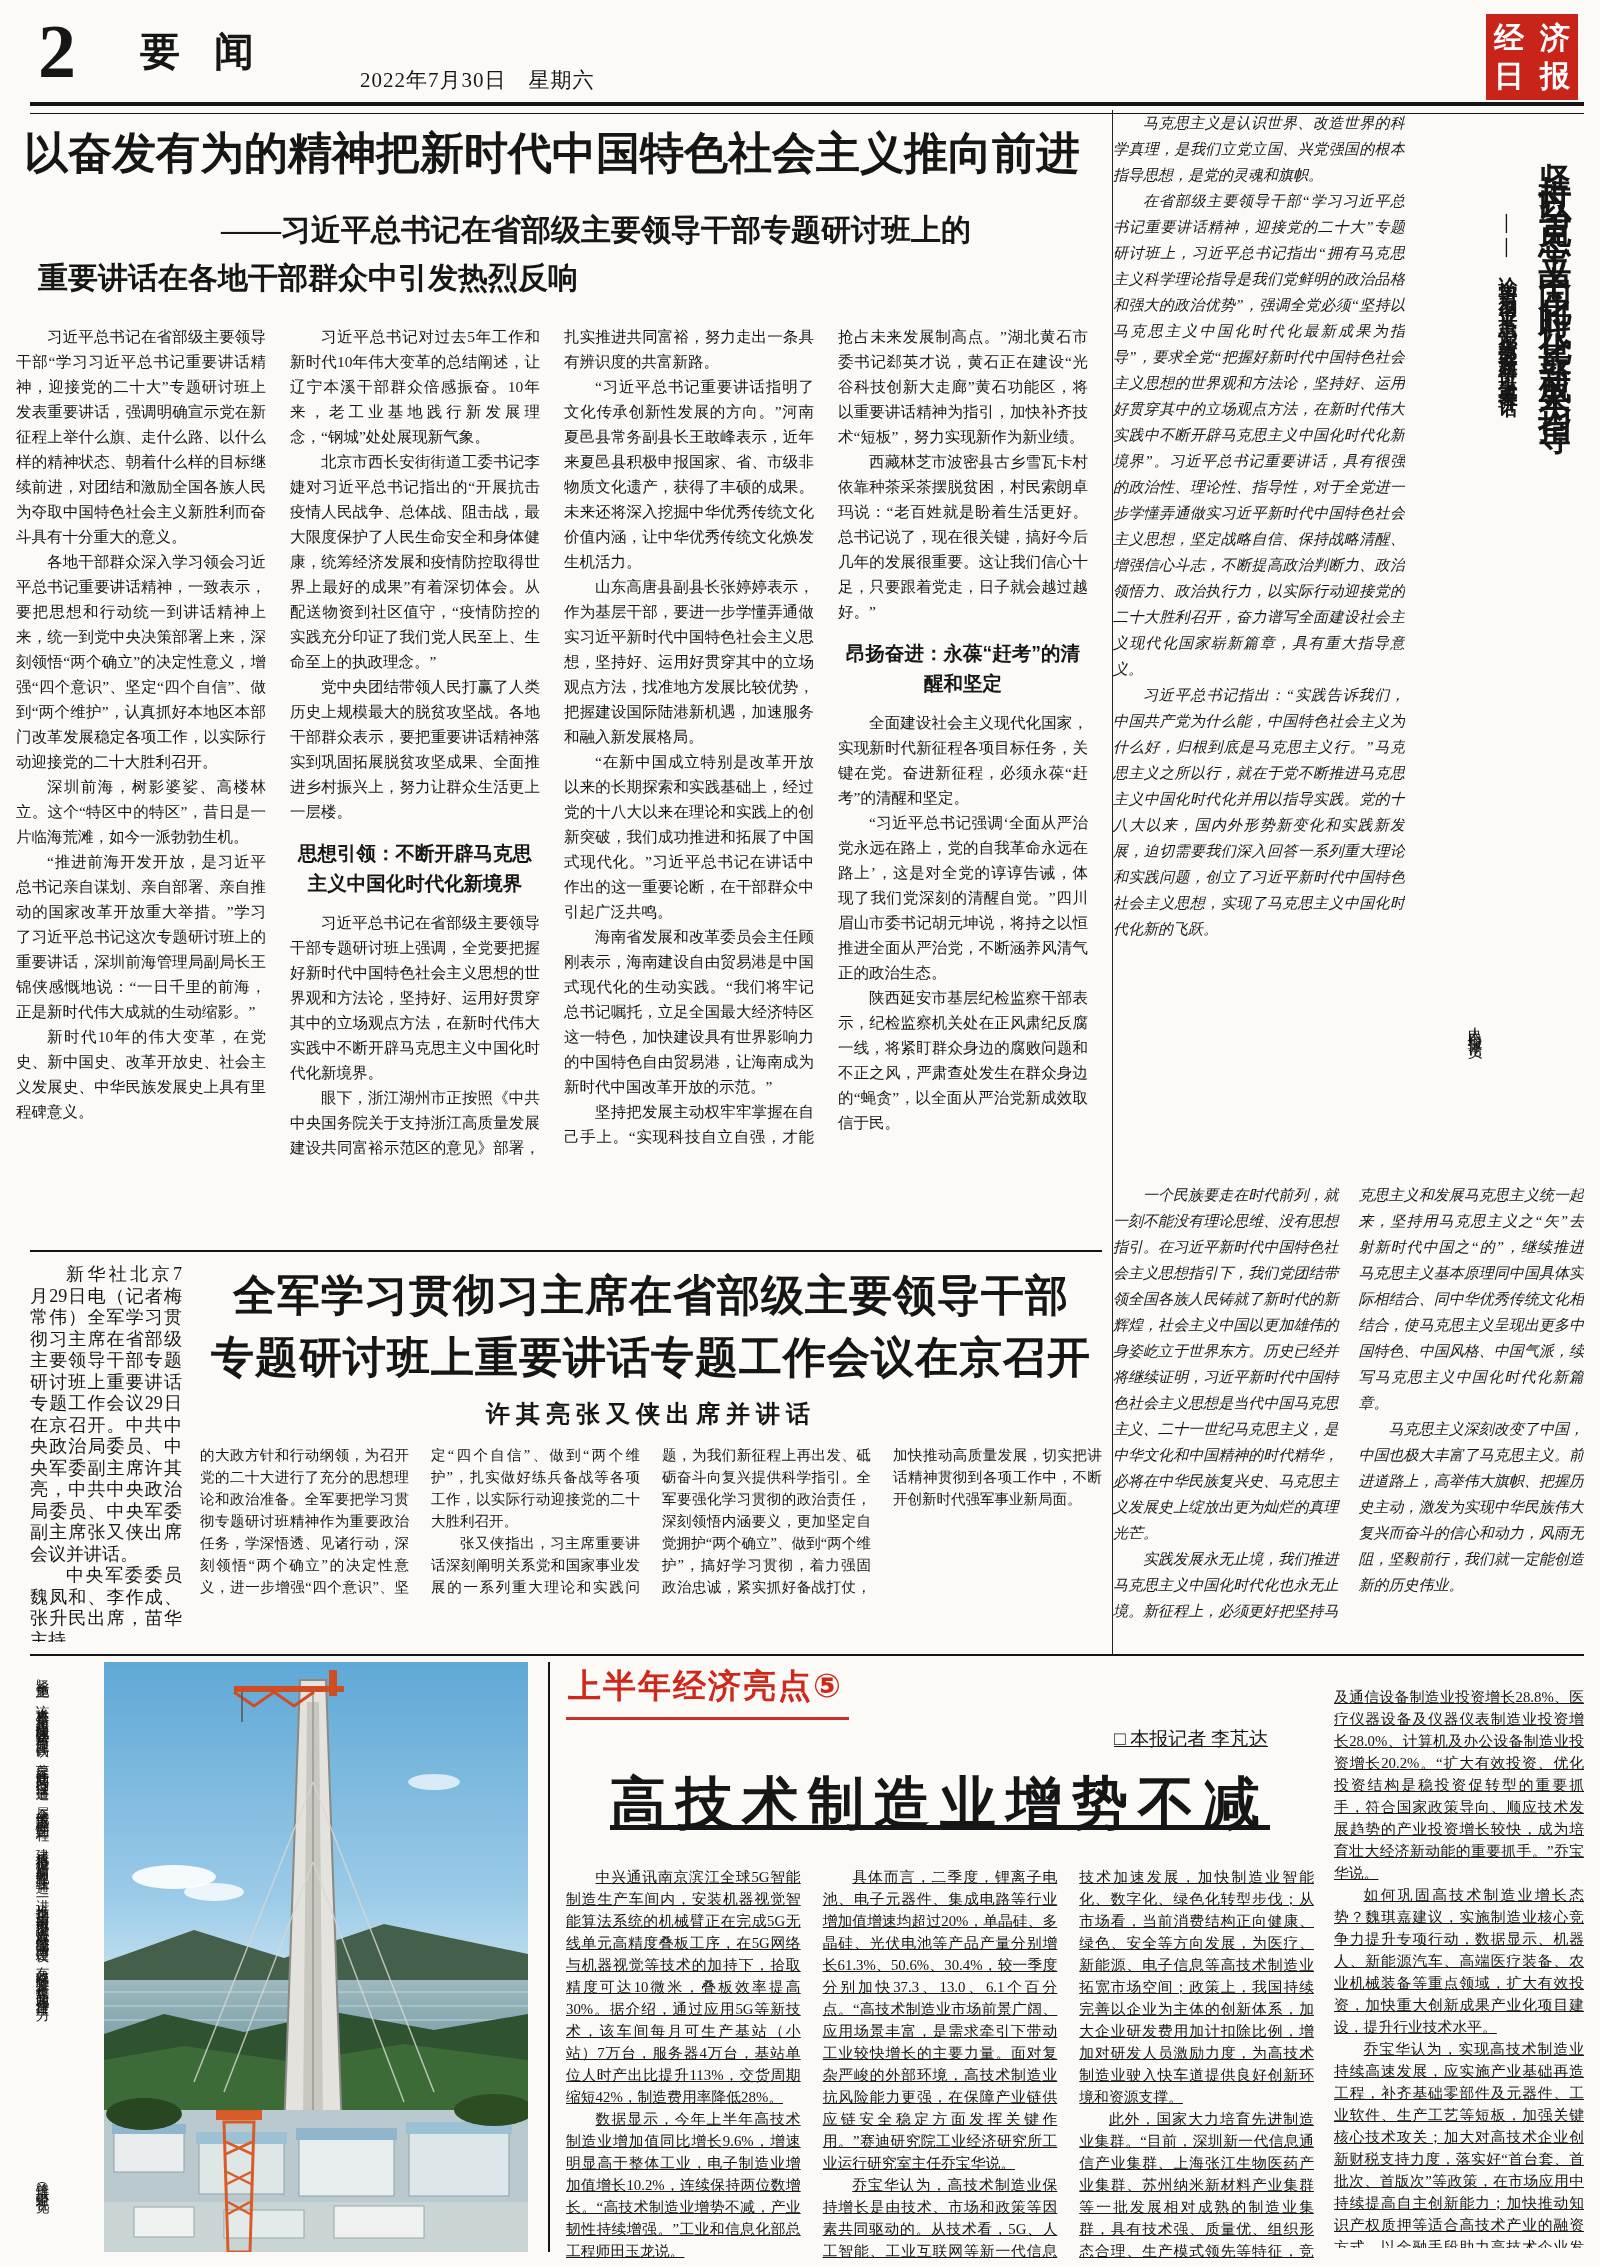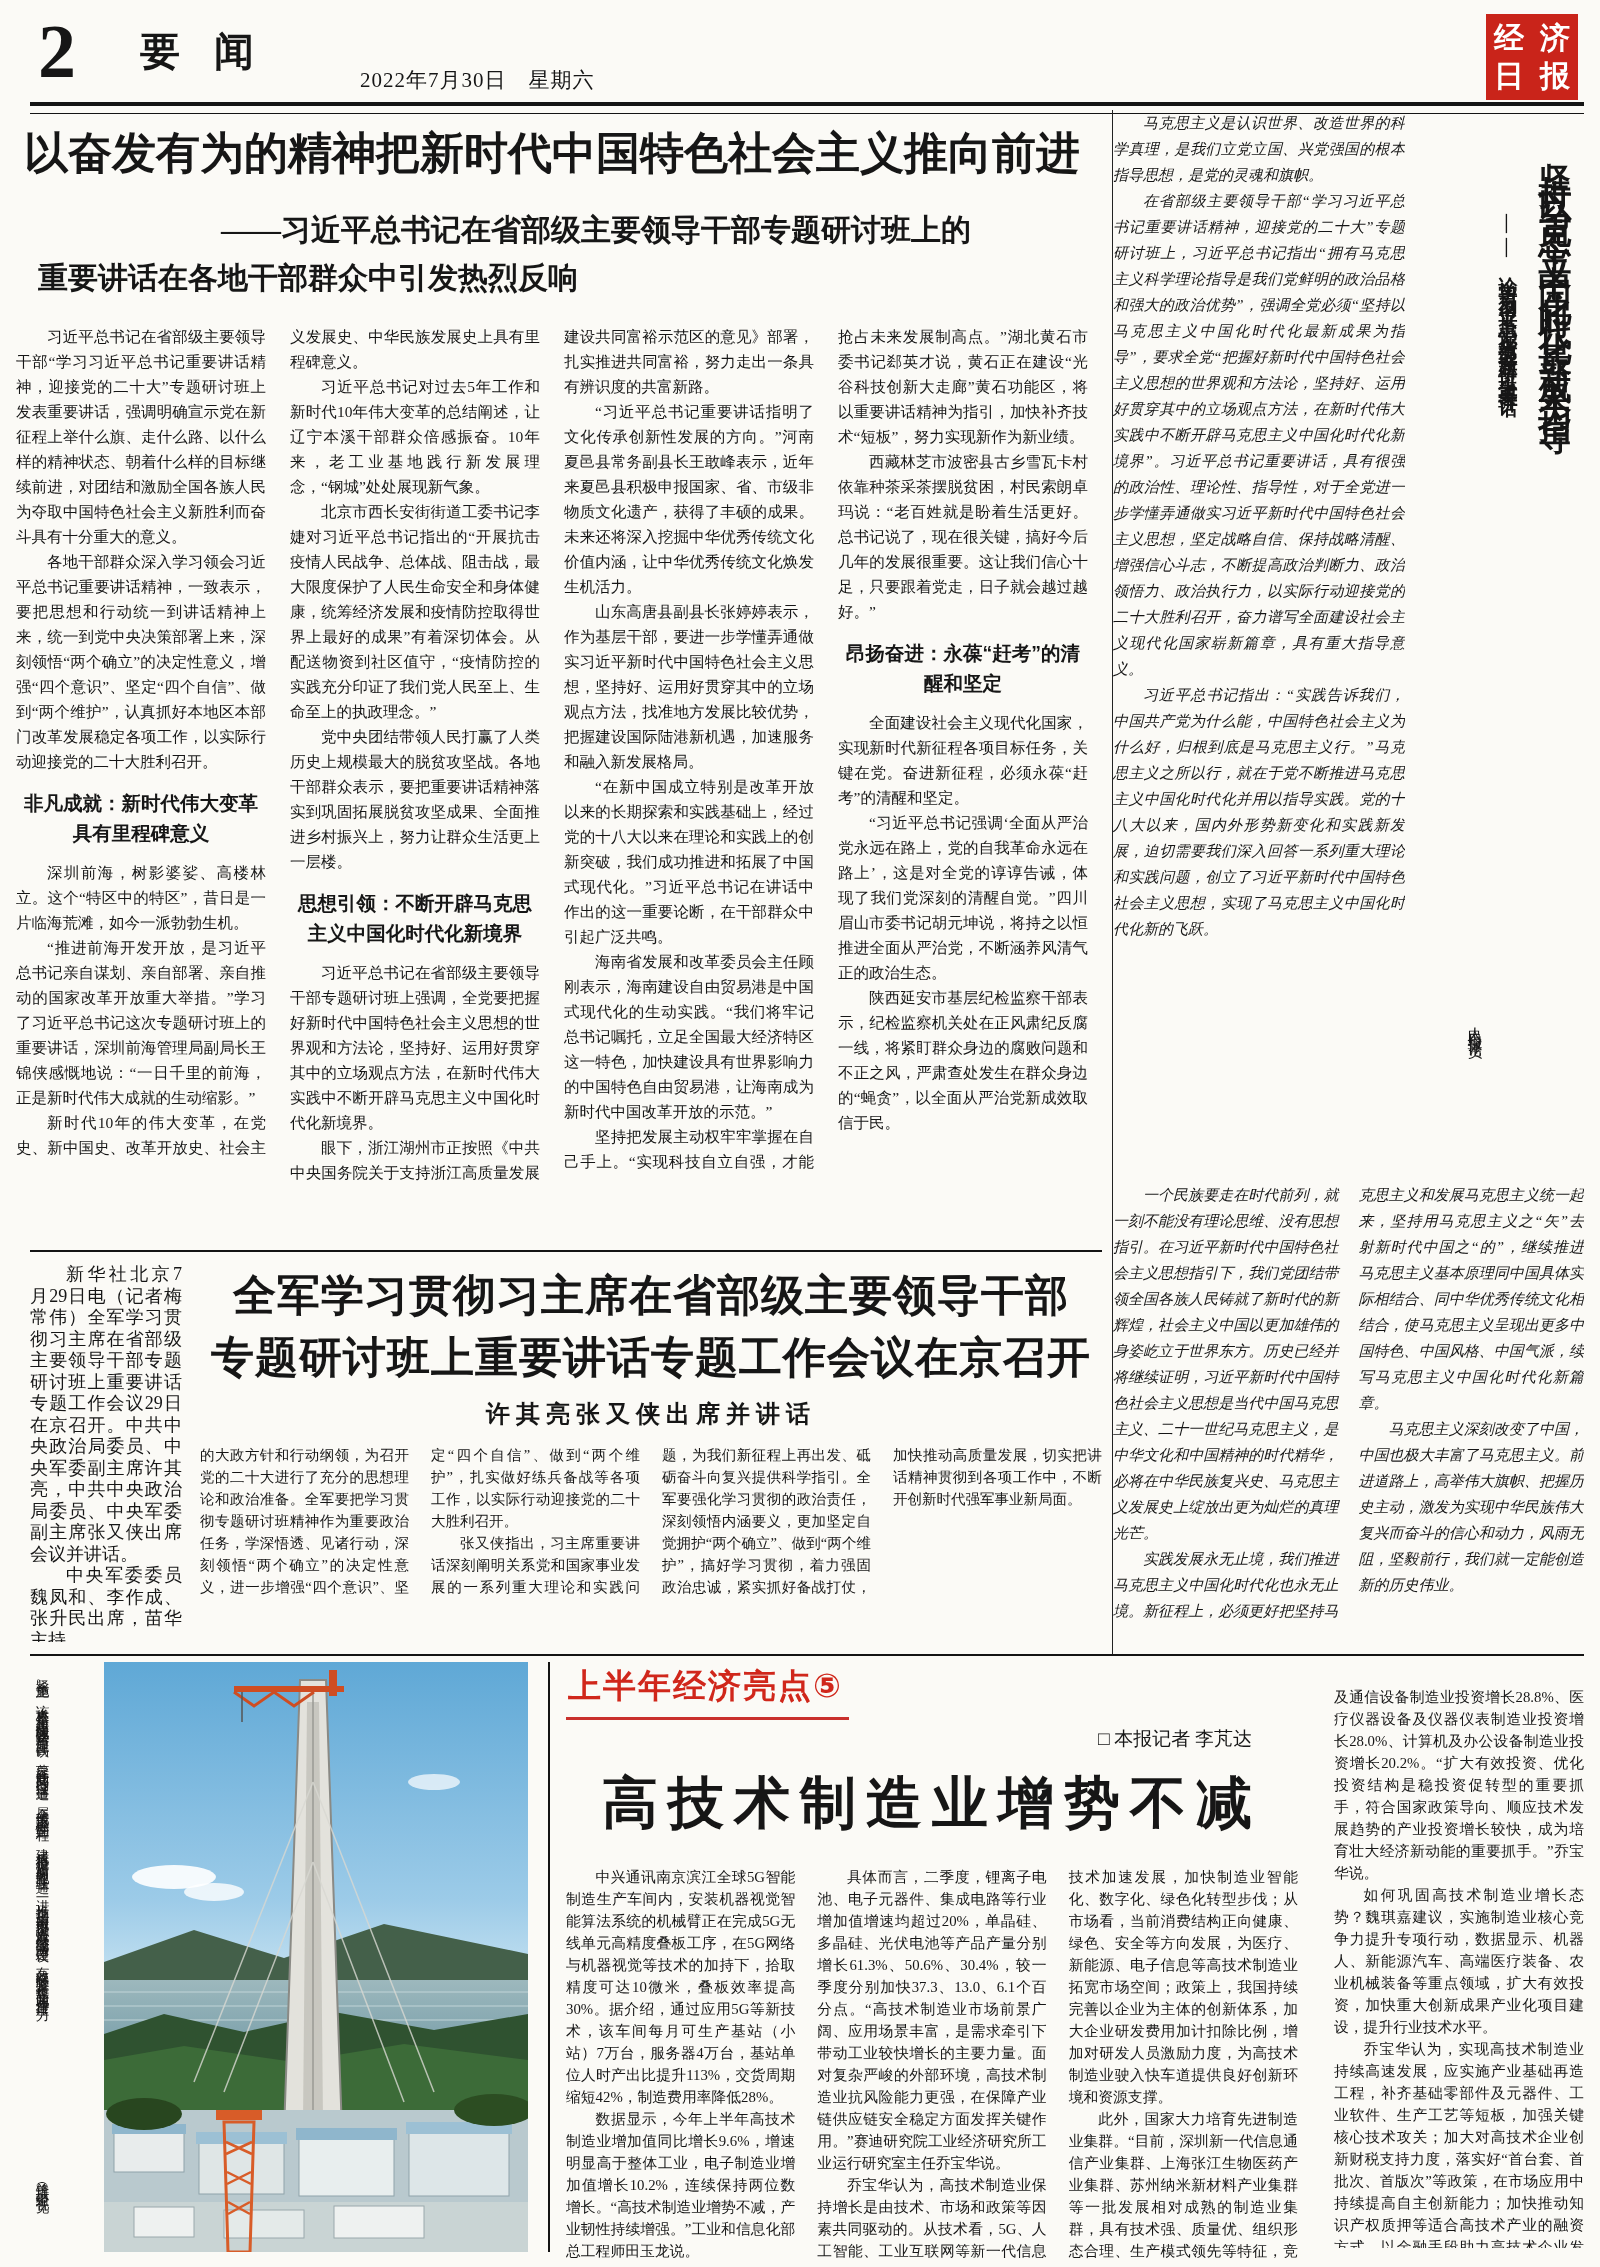--- a/index.html
+++ b/index.html
@@ -54,21 +54,21 @@
   .mil-body{margin-top:14px;column-count:4;column-gap:22px;height:190px;overflow:hidden;
         font-size:14.5px;line-height:22px;text-align:justify;}
   
   .rule-bot{position:absolute;left:30px;top:1654px;width:1554px;border-top:2px solid #141414;}
   .caption{position:absolute;left:30px;top:1668px;width:72px;height:584px;
         writing-mode:vertical-lr;font-size:13.5px;line-height:24px;letter-spacing:2.5px;
         overflow:hidden;}
   .caption .credit{padding-top:150px;}
   .photo{position:absolute;left:104px;top:1662px;width:424px;height:590px;}
   .econ-rule{position:absolute;left:548px;top:1662px;height:590px;border-left:2px solid #141414;}
-  .econ{position:absolute;left:566px;top:1662px;width:1018px;height:590px;display:flex;gap:36px;}
+  .econ{position:absolute;left:566px;top:1662px;width:1018px;height:590px;display:flex;gap:20px;text-decoration:underline;}
   .econ-main{flex:1;}
   .econ-tag{display:inline-block;font-family:"Liberation Sans","DejaVu Sans",sans-serif;
         font-weight:bold;font-size:33px;color:#d0271b;border-bottom:3px solid #c9302c;
         padding:2px 6px 8px 2px;letter-spacing:2px;}
   .econ-byline{text-align:right;font-size:19px;margin:6px 46px 0 0;}
   .econ-title{margin-top:14px;text-align:center;font-weight:bold;font-size:56px;
         letter-spacing:10px;font-family:"Liberation Serif",serif;}
   .econ-body{margin-top:24px;column-count:3;column-gap:22px;height:404px;overflow:hidden;
         font-size:14.8px;line-height:22px;text-align:justify;}
   .econ-right{width:250px;height:586px;overflow:hidden;font-size:14.8px;line-height:22px;
@@ -94,21 +94,20 @@
 
   <div class="main-art">
     <div class="main-title">以奋发有为的精神把新时代中国特色社会主义推向前进</div>
     <div class="main-sub">
       <div class="l1">——习近平总书记在省部级主要领导干部专题研讨班上的</div>
       <div class="l2">重要讲话在各地干部群众中引发热烈反响</div>
     </div>
     <div class="main-body">
         <p class="blk-p">习近平总书记在省部级主要领导干部“学习习近平总书记重要讲话精神，迎接党的二十大”专题研讨班上发表重要讲话，强调明确宣示党在新征程上举什么旗、走什么路、以什么样的精神状态、朝着什么样的目标继续前进，对团结和激励全国各族人民为夺取中国特色社会主义新胜利而奋斗具有十分重大的意义。</p>
         <p class="blk-p">各地干部群众深入学习领会习近平总书记重要讲话精神，一致表示，要把思想和行动统一到讲话精神上来，统一到党中央决策部署上来，深刻领悟“两个确立”的决定性意义，增强“四个意识”、坚定“四个自信”、做到“两个维护”，认真抓好本地区本部门改革发展稳定各项工作，以实际行动迎接党的二十大胜利召开。</p>
-        <h4 class="blk-h">非凡成就：新时代伟大变革具有里程碑意义</h4>
         <p class="blk-p">深圳前海，树影婆娑、高楼林立。这个“特区中的特区”，昔日是一片临海荒滩，如今一派勃勃生机。</p>
         <p class="blk-p">“推进前海开发开放，是习近平总书记亲自谋划、亲自部署、亲自推动的国家改革开放重大举措。”学习了习近平总书记这次专题研讨班上的重要讲话，深圳前海管理局副局长王锦侠感慨地说：“一日千里的前海，正是新时代伟大成就的生动缩影。”</p>
         <p class="blk-p">新时代10年的伟大变革，在党史、新中国史、改革开放史、社会主义发展史、中华民族发展史上具有里程碑意义。</p>
         <p class="blk-p">习近平总书记对过去5年工作和新时代10年伟大变革的总结阐述，让辽宁本溪干部群众倍感振奋。10年来，老工业基地践行新发展理念，“钢城”处处展现新气象。</p>
         <p class="blk-p">北京市西长安街街道工委书记李婕对习近平总书记指出的“开展抗击疫情人民战争、总体战、阻击战，最大限度保护了人民生命安全和身体健康，统筹经济发展和疫情防控取得世界上最好的成果”有着深切体会。从配送物资到社区值守，“疫情防控的实践充分印证了我们党人民至上、生命至上的执政理念。”</p>
         <p class="blk-p">党中央团结带领人民打赢了人类历史上规模最大的脱贫攻坚战。各地干部群众表示，要把重要讲话精神落实到巩固拓展脱贫攻坚成果、全面推进乡村振兴上，努力让群众生活更上一层楼。</p>
         <h4 class="blk-h">思想引领：不断开辟马克思主义中国化时代化新境界</h4>
         <p class="blk-p">习近平总书记在省部级主要领导干部专题研讨班上强调，全党要把握好新时代中国特色社会主义思想的世界观和方法论，坚持好、运用好贯穿其中的立场观点方法，在新时代伟大实践中不断开辟马克思主义中国化时代化新境界。</p>
         <p class="blk-p">眼下，浙江湖州市正按照《中共中央国务院关于支持浙江高质量发展建设共同富裕示范区的意见》部署，扎实推进共同富裕，努力走出一条具有辨识度的共富新路。</p>
         <p class="blk-p">“习近平总书记重要讲话指明了文化传承创新性发展的方向。”河南夏邑县常务副县长王敢峰表示，近年来夏邑县积极申报国家、省、市级非物质文化遗产，获得了丰硕的成果。未来还将深入挖掘中华优秀传统文化价值内涵，让中华优秀传统文化焕发生机活力。</p>

